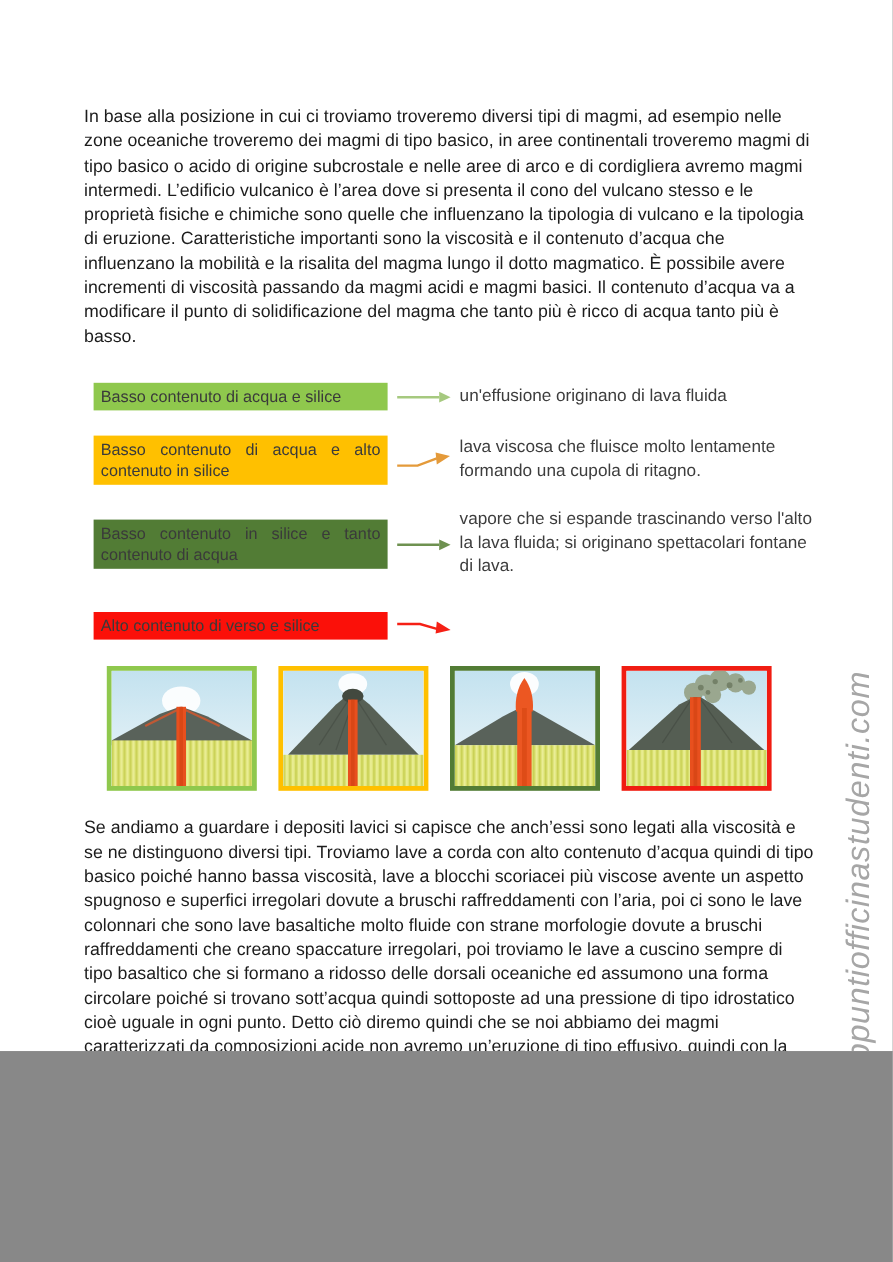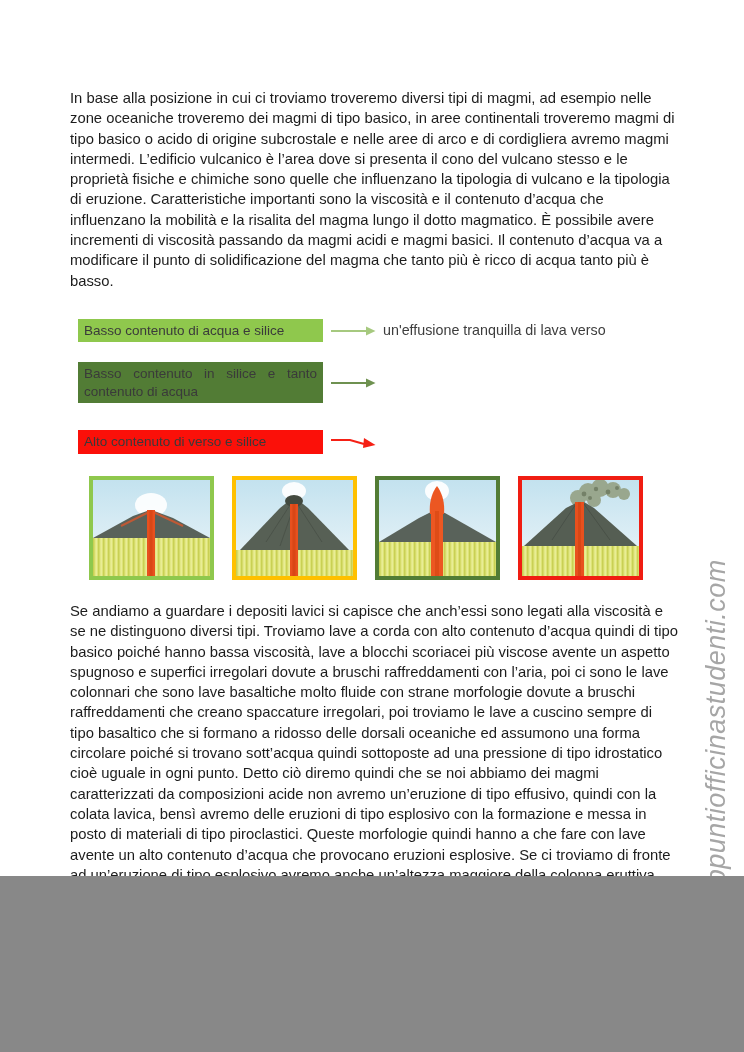--- a/index.html
+++ b/index.html
@@ -51,32 +51,43 @@
     <p class="body-par par1">In base alla posizione in cui ci troviamo troveremo diversi tipi di magmi, ad esempio nelle zone oceaniche troveremo dei magmi di tipo basico, in aree continentali troveremo magmi di tipo basico o acido di origine subcrostale e nelle aree di arco e di cordigliera avremo magmi intermedi. L’edificio vulcanico è l’area dove si presenta il cono del vulcano stesso e le proprietà fisiche e chimiche sono quelle che influenzano la tipologia di vulcano e la tipologia di eruzione. Caratteristiche importanti sono la viscosità e il contenuto d’acqua che influenzano la mobilità e la risalita del magma lungo il dotto magmatico. È possibile avere incrementi di viscosità passando da magmi acidi e magmi basici. Il contenuto d’acqua va a modificare il punto di solidificazione del magma che tanto più è ricco di acqua tanto più è basso.</p>
 
     <div class="magma-row row-1">
       <div class="magma-box" style="background-color: rgb(143, 200, 77);">Basso contenuto di acqua e silice</div>
       <span class="magma-arrow" style="color: rgb(166, 201, 127);">
         <svg width="46" height="14" viewBox="0 0 46 14">
           <line x1="1" y1="7" x2="36" y2="7" stroke="currentColor" stroke-width="2"></line>
           <polygon points="36,2.5 45.5,7 36,11.5" fill="currentColor"></polygon>
         </svg>
       </span>
-      <div class="magma-desc">un'effusione tranquilla di lava verso</div>
-    </div>
-
+      <div class="magma-desc">un'effusione originano di lava fluida</div>
+    </div>
+
+    <div class="magma-row row-2">
+      <div class="magma-box" style="background-color: rgb(255, 192, 0);">Basso contenuto di acqua e alto contenuto in silice</div>
+      <span class="magma-arrow" style="color: rgb(228, 154, 58);">
+        <svg width="46" height="20" viewBox="0 0 46 20">
+          <polyline points="1,14 18,14 34,8" stroke="currentColor" stroke-width="2" fill="none"></polyline>
+          <polygon points="33,3 45,6 34,13" fill="currentColor"></polygon>
+        </svg>
+      </span>
+      <div class="magma-desc">lava viscosa che fluisce molto lentamente formando una cupola di ritagno.</div>
+    </div>
 
     <div class="magma-row row-3">
       <div class="magma-box" style="background-color: rgb(82, 124, 53);">Basso contenuto in silice e tanto contenuto di acqua</div>
       <span class="magma-arrow" style="color: rgb(110, 145, 80);">
         <svg width="46" height="14" viewBox="0 0 46 14">
           <line x1="1" y1="7" x2="36" y2="7" stroke="currentColor" stroke-width="2"></line>
           <polygon points="36,2.5 45.5,7 36,11.5" fill="currentColor"></polygon>
         </svg>
       </span>
+      <div class="magma-desc">vapore che si espande trascinando verso l'alto la lava fluida; si originano spettacolari fontane di lava.</div>
     </div>
 
     <div class="magma-row row-4">
       <div class="magma-box" style="background-color: rgb(251, 16, 9);">Alto contenuto di verso e silice</div>
       <span class="magma-arrow" style="color: rgb(245, 32, 21);">
         <svg width="46" height="16" viewBox="0 0 46 16">
           <polyline points="1,6 20,6 34,10" stroke="currentColor" stroke-width="2" fill="none"></polyline>
           <polygon points="34,4 45.5,11 33,14" fill="currentColor"></polygon>
         </svg>
       </span>

